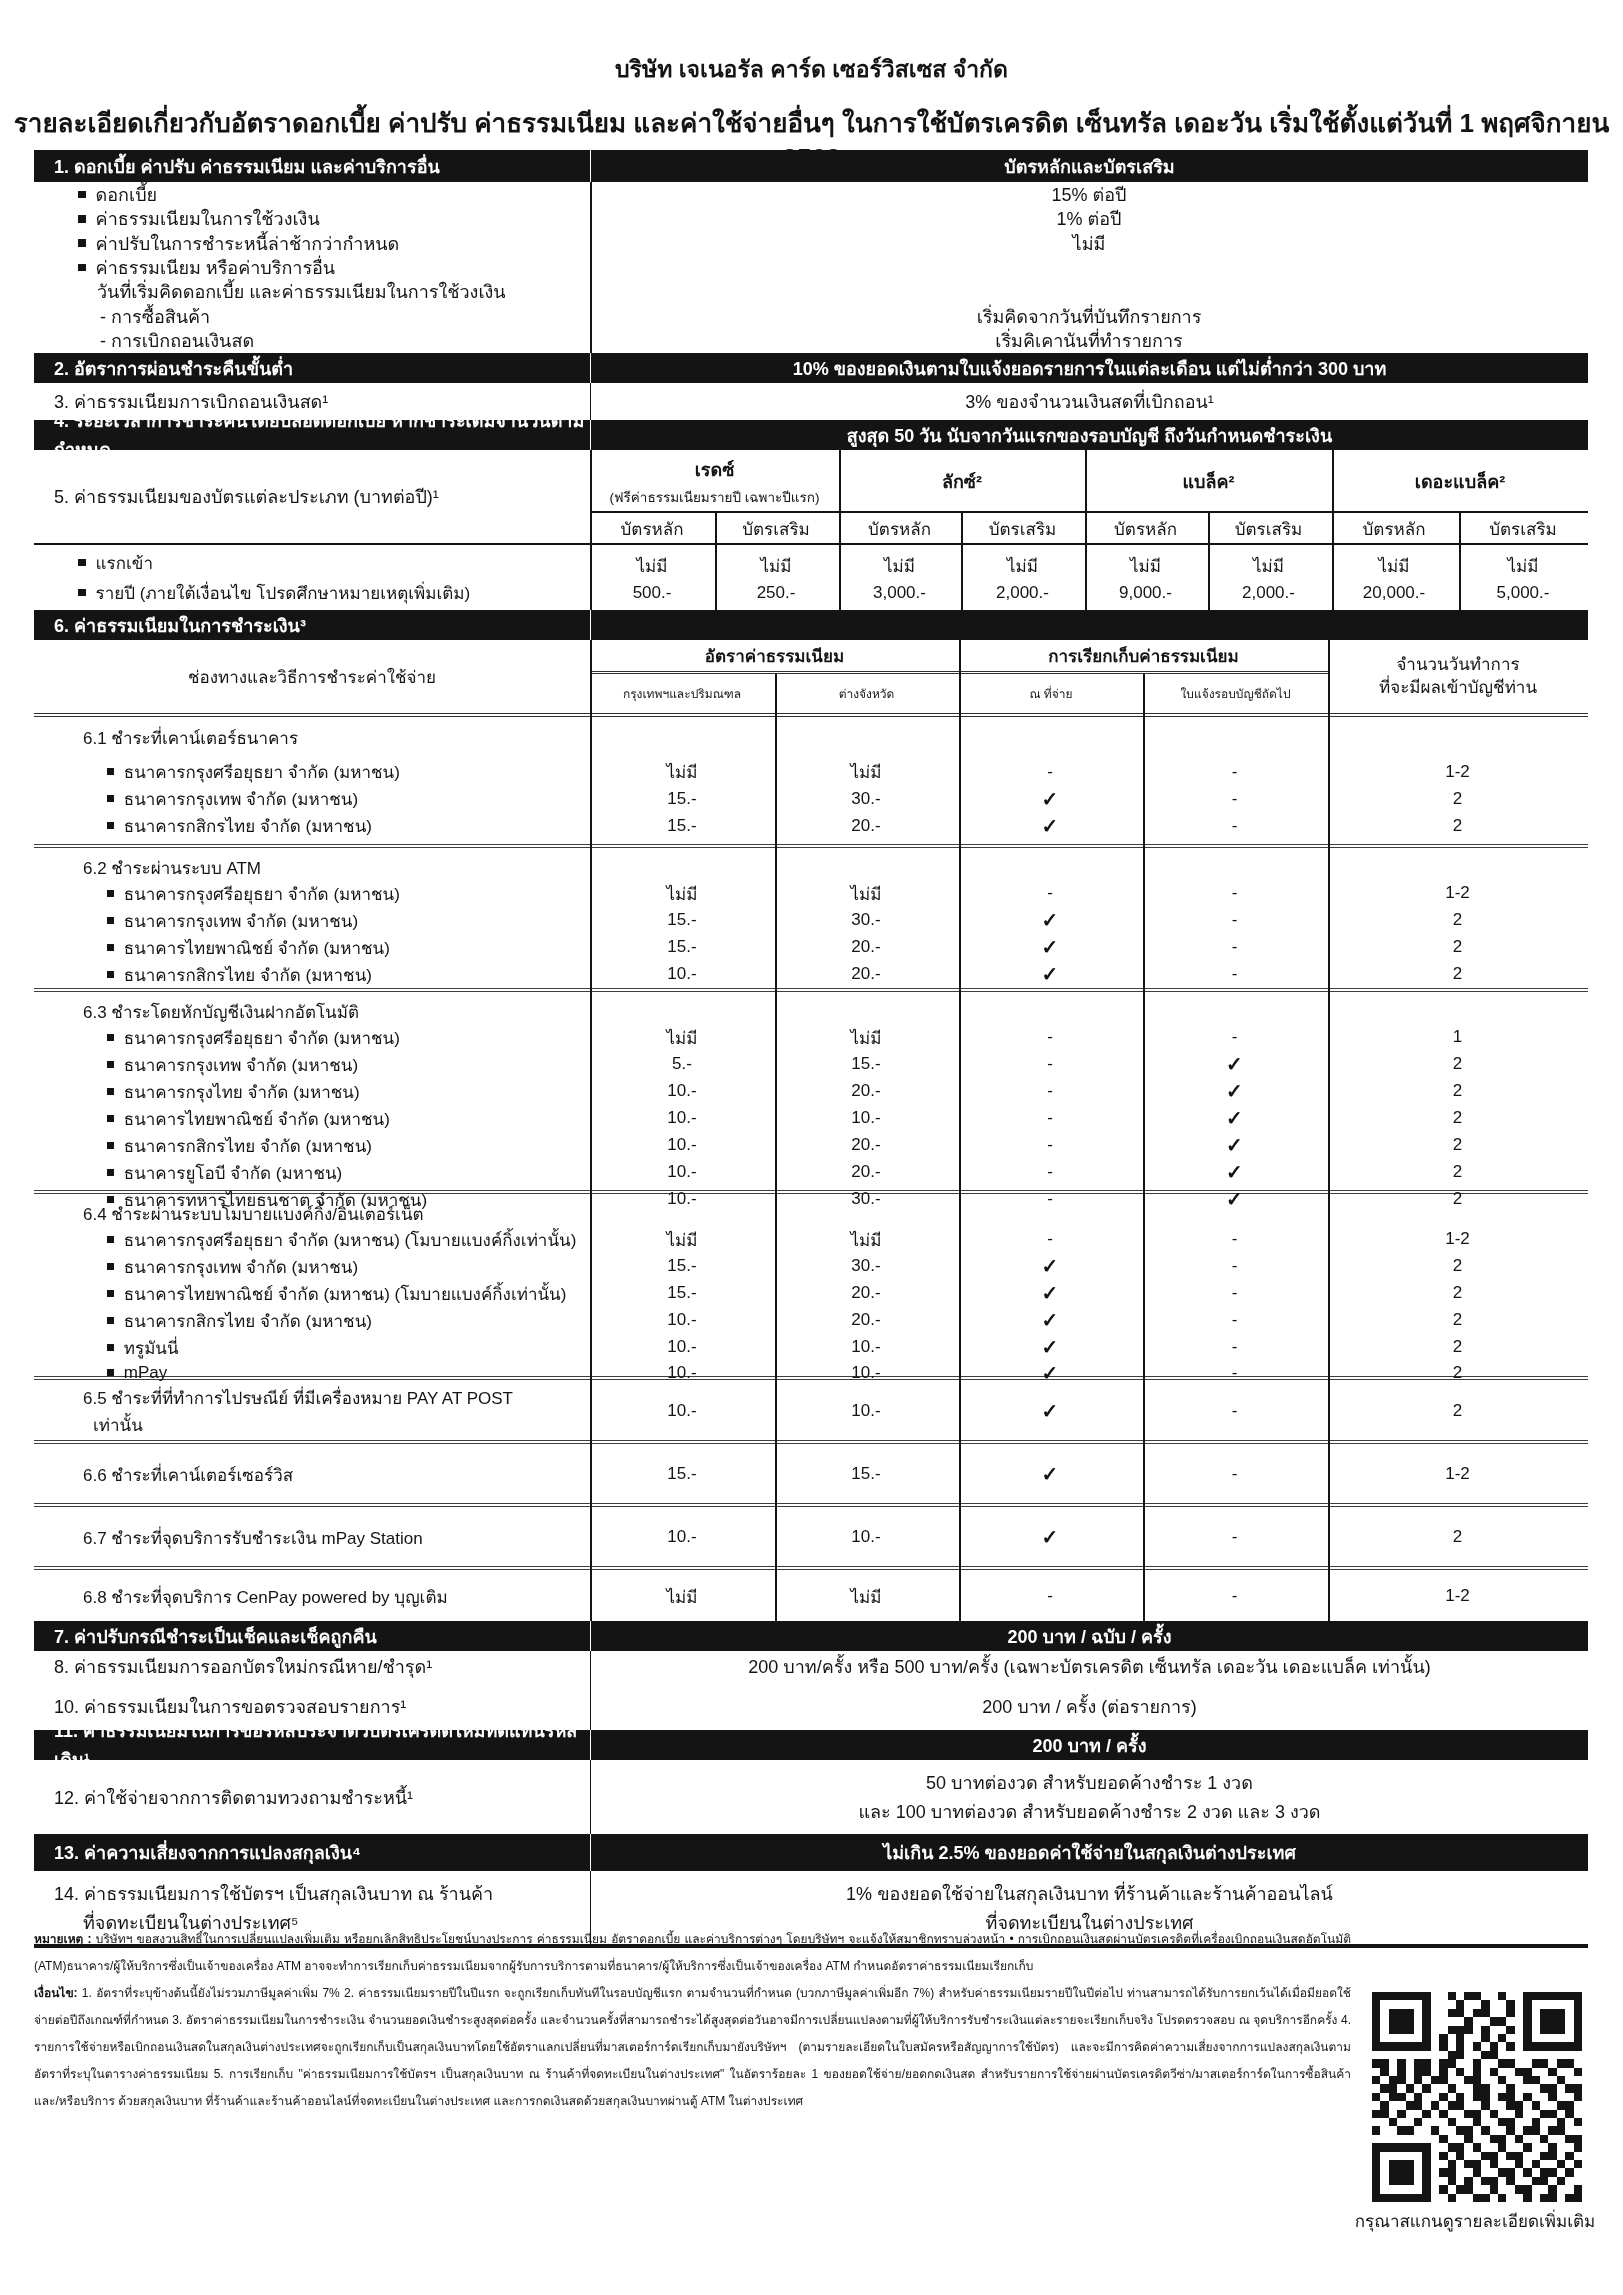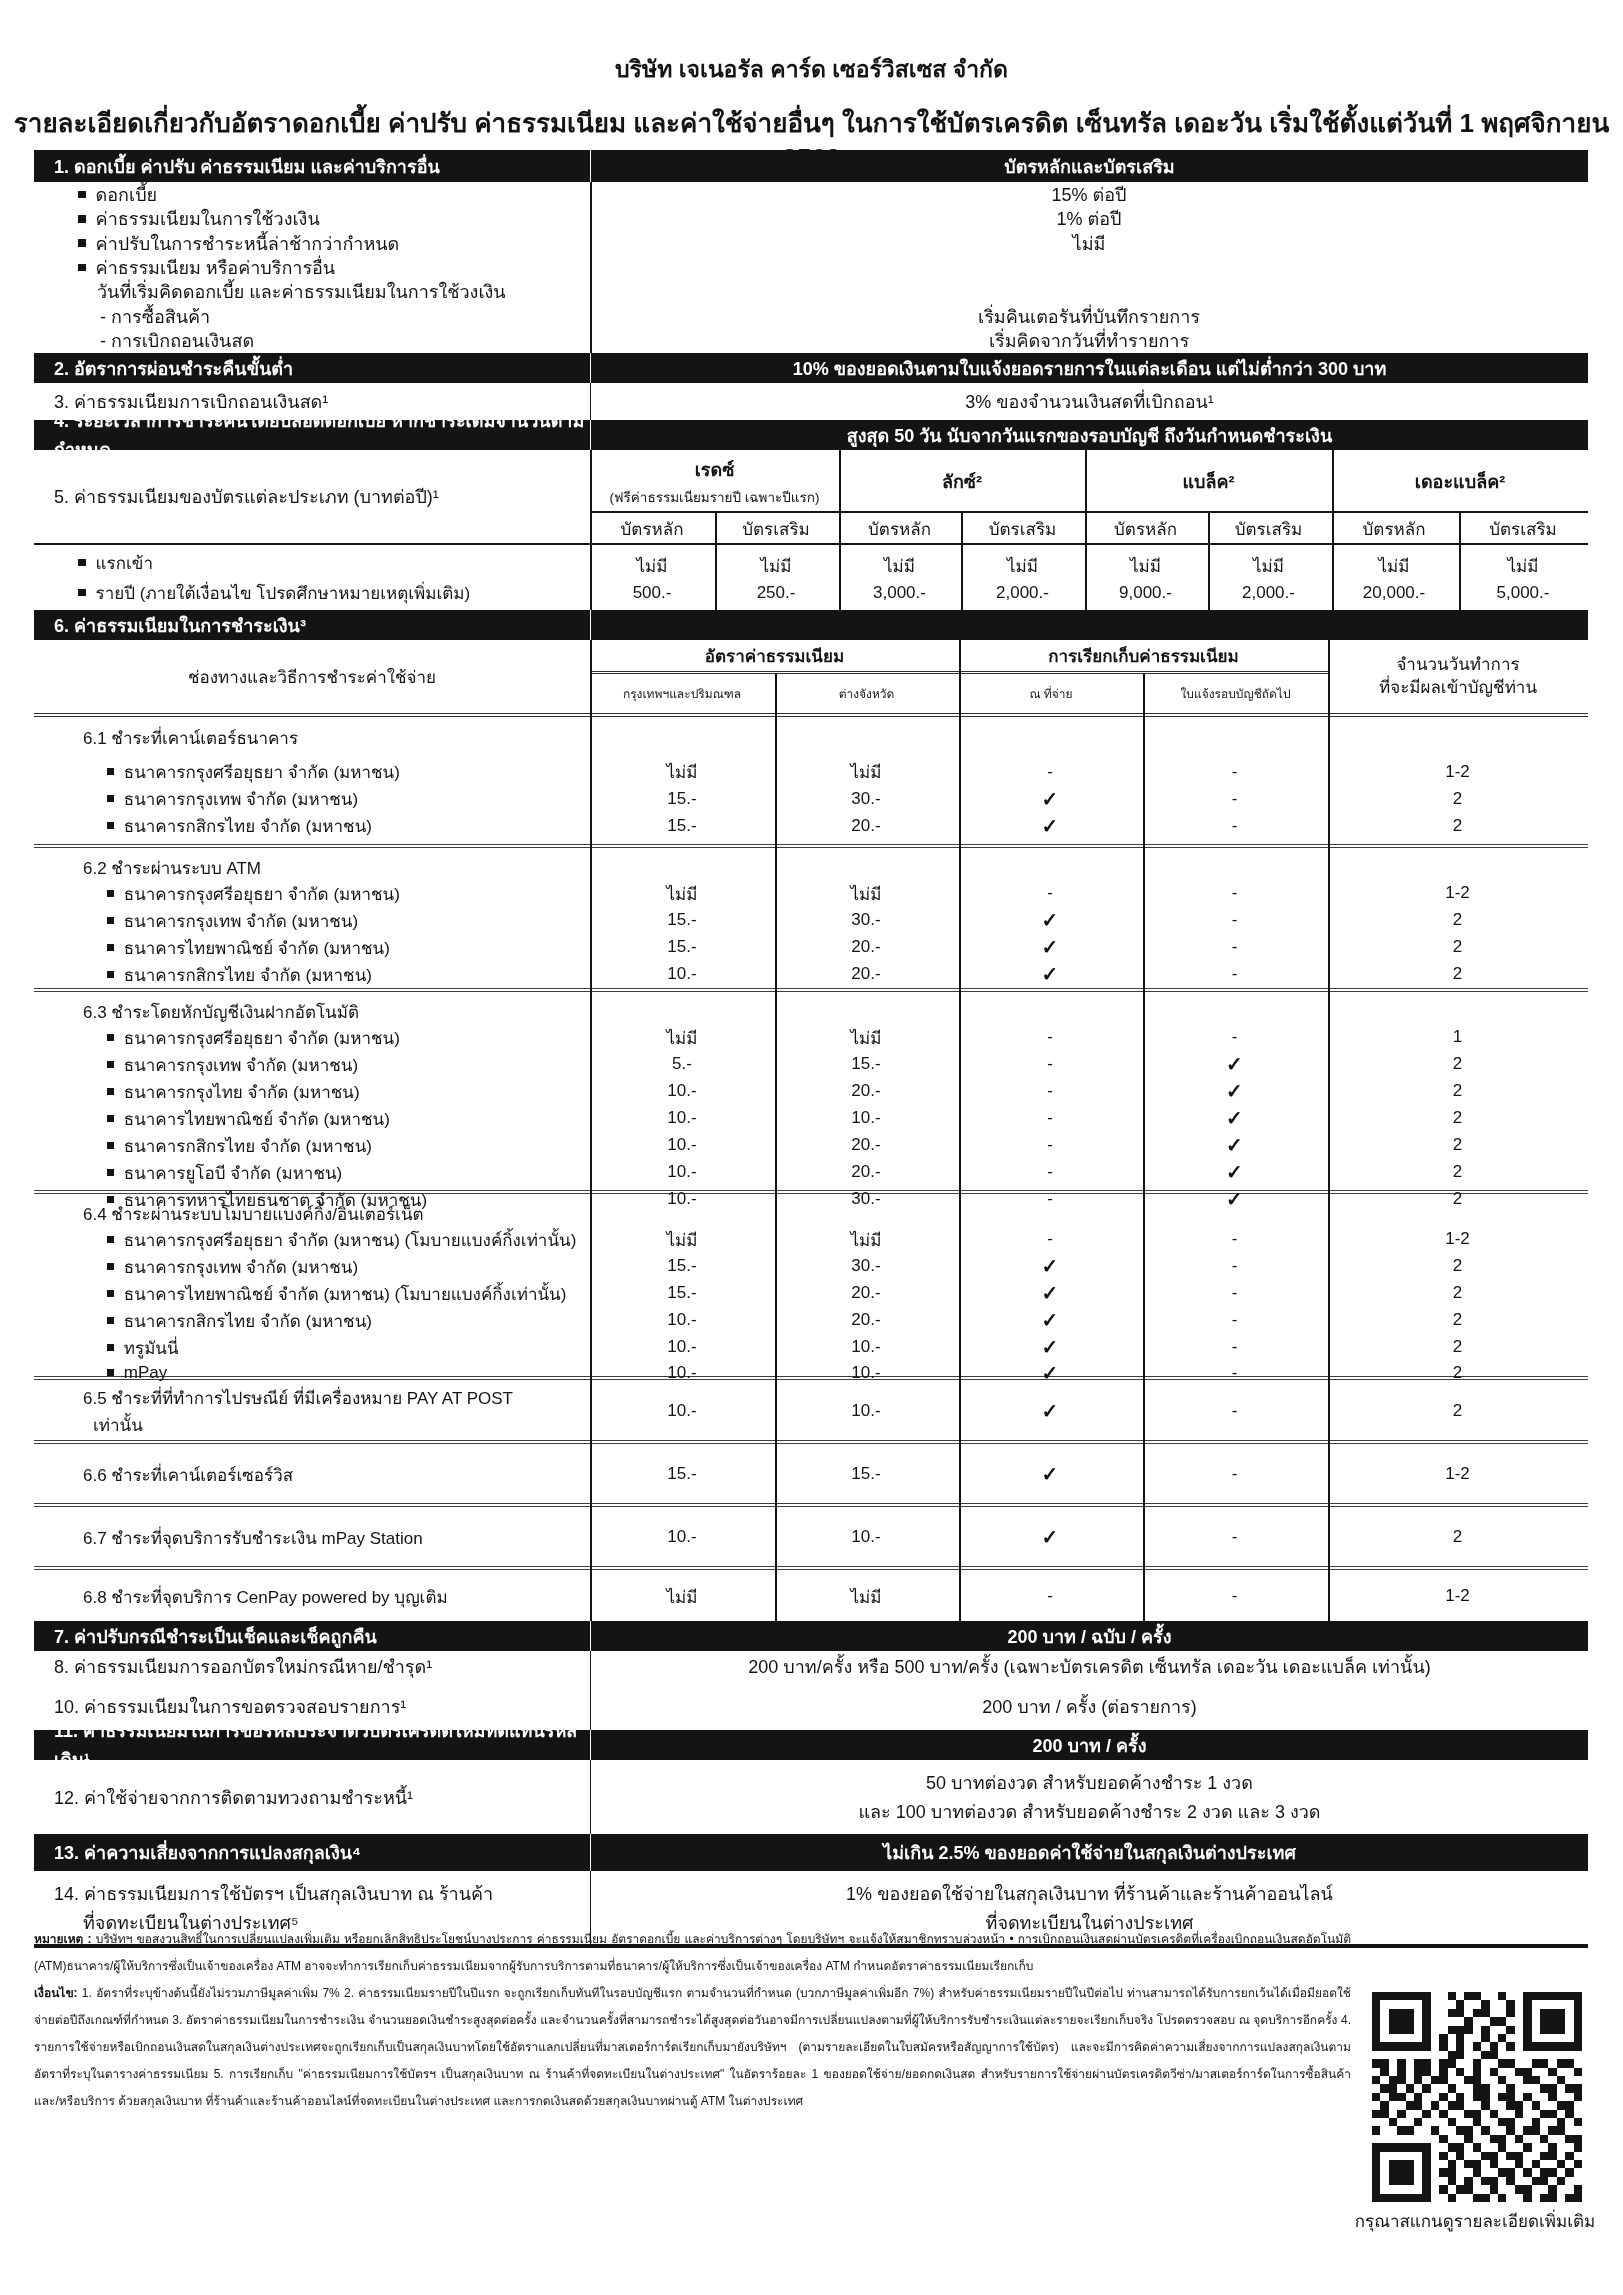--- a/index.html
+++ b/index.html
@@ -130,27 +130,27 @@
       <div class="s1row">
         <div class="s1l p">
             <span>วันที่เริ่มคิดดอกเบี้ย และค่าธรรมเนียมในการใช้วงเงิน</span>
           </div>
         <div class="s1v"></div>
       </div>
       <div class="s1row">
         <div class="s1l d">
             <span>- การซื้อสินค้า</span>
           </div>
-        <div class="s1v">เริ่มคินเตอรันที่บันทึกรายการ</div>
+        <div class="s1v">เริ่มคิดจากวันที่บันทึกรายการ</div>
       </div>
       <div class="s1row">
         <div class="s1l d">
             <span>- การเบิกถอนเงินสด</span>
           </div>
-        <div class="s1v">เริ่มคิดจากวันที่ทำรายการ</div>
+        <div class="s1v">เริ่มคิเคานันที่ทำรายการ</div>
       </div>
     </div>
 
     <div class="bar" style="height:30px">
       <div class="bl">2. อัตราการผ่อนชำระคืนขั้นต่ำ</div>
       <div class="bv">10% ของยอดเงินตามใบแจ้งยอดรายการในแต่ละเดือน แต่ไม่ต่ำกว่า 300 บาท</div>
     </div>
 
     <div class="wrow" style="height:37px">
       <div class="wl">

